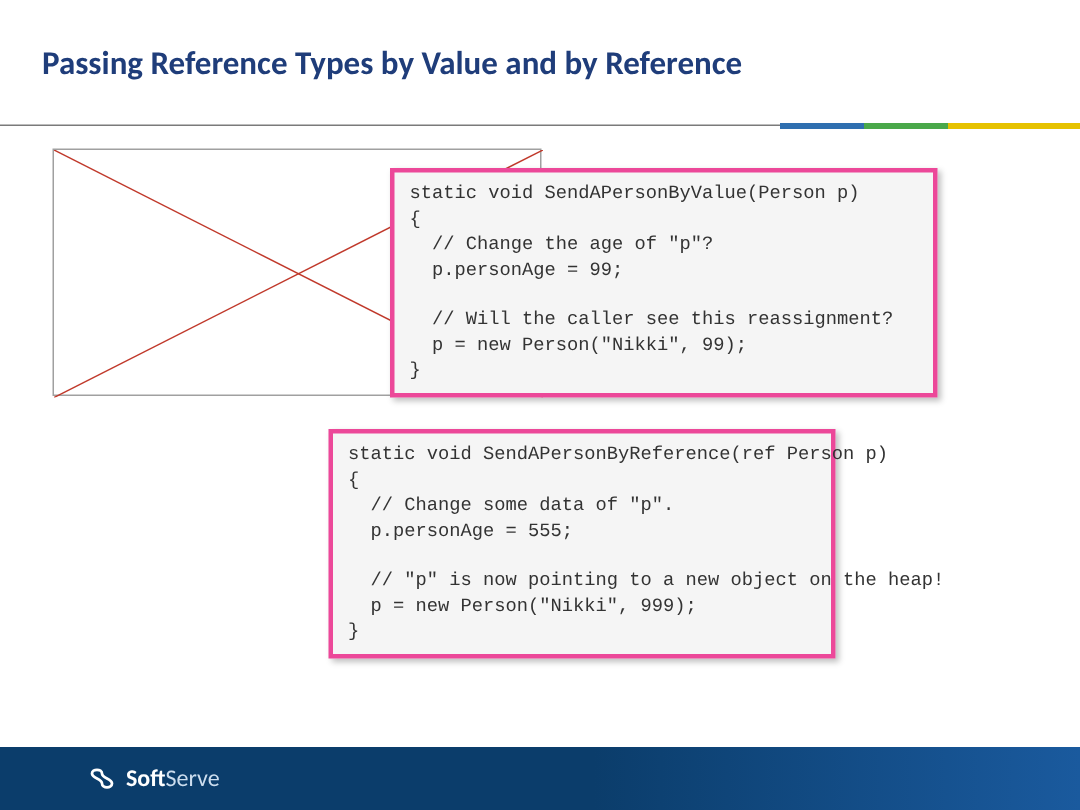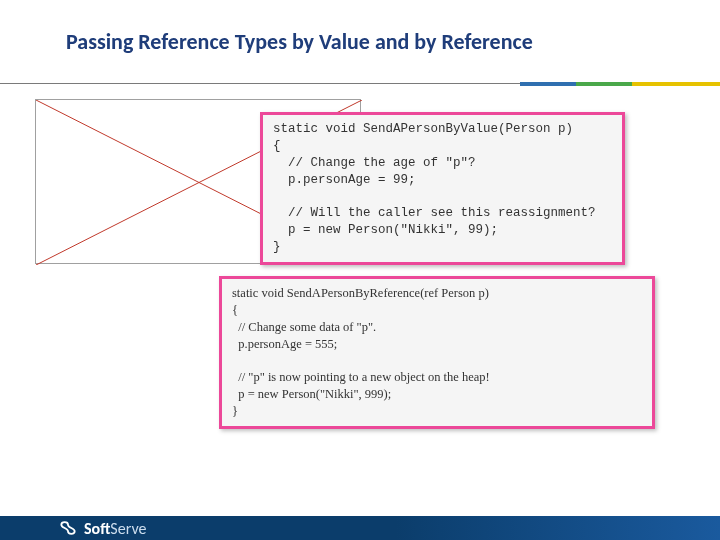--- a/index.html
+++ b/index.html
@@ -8,21 +8,21 @@
     height: 540px;
     font-family: Calibri, Arial, sans-serif;
     background: #fff;
     position: relative;
     overflow: hidden;
   }
   .title {
     color: #1f3d7a;
     font-size: 22px;
     font-weight: bold;
-    padding: 28px 0 0 66px;
+    padding: 28px 0 0 28px;
   }
   .divider {
     position: absolute;
     top: 82px;
     left: 0;
     width: 720px;
     height: 4px;
   }
   .divider .base {
     position: absolute;
@@ -59,27 +59,27 @@
     border: 3px solid #ec4899;
     box-shadow: 2px 2px 4px rgba(0,0,0,0.25);
     font-family: Consolas, 'Courier New', monospace;
     font-size: 12.5px;
     line-height: 1.35;
     color: #333;
     padding: 6px 10px;
     white-space: pre;
   }
   #box1 { top: 112px; left: 260px; width: 365px; }
-  #box2 { top: 276px; left: 219px; width: 436px; font-family: Liberation Serif, serif; }
+  #box2 { top: 286px; left: 219px; width: 338px; }
   .footer {
     position: absolute;
     bottom: 0;
     left: 0;
     width: 100%;
-    height: 24px;
+    height: 42px;
     background: linear-gradient(to right, #0b3d6b 0%, #0b3d6b 55%, #1a5a9e 100%);
     display: flex;
     align-items: center;
     padding-left: 58px;
     color: #fff;
   }
   .footer .logo-icon {
     width: 20px;
     height: 20px;
     margin-right: 6px;

